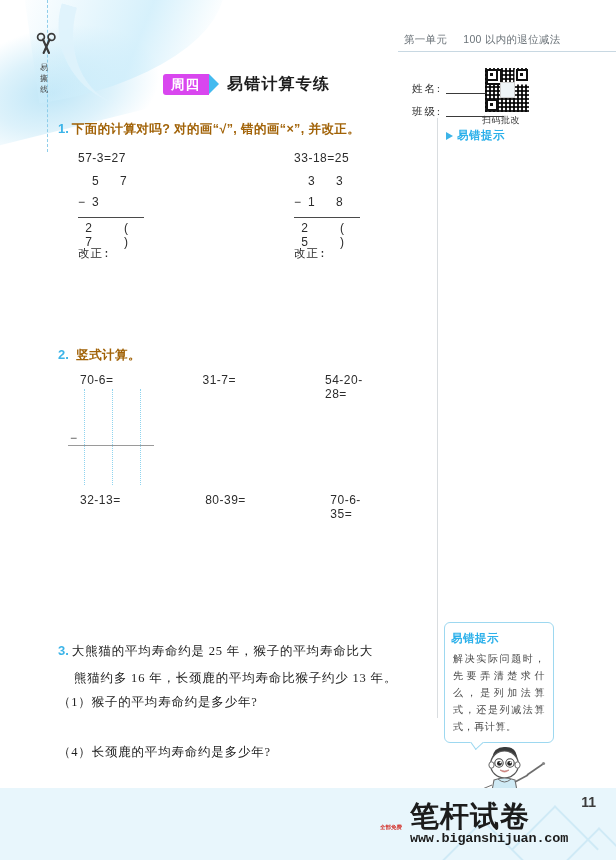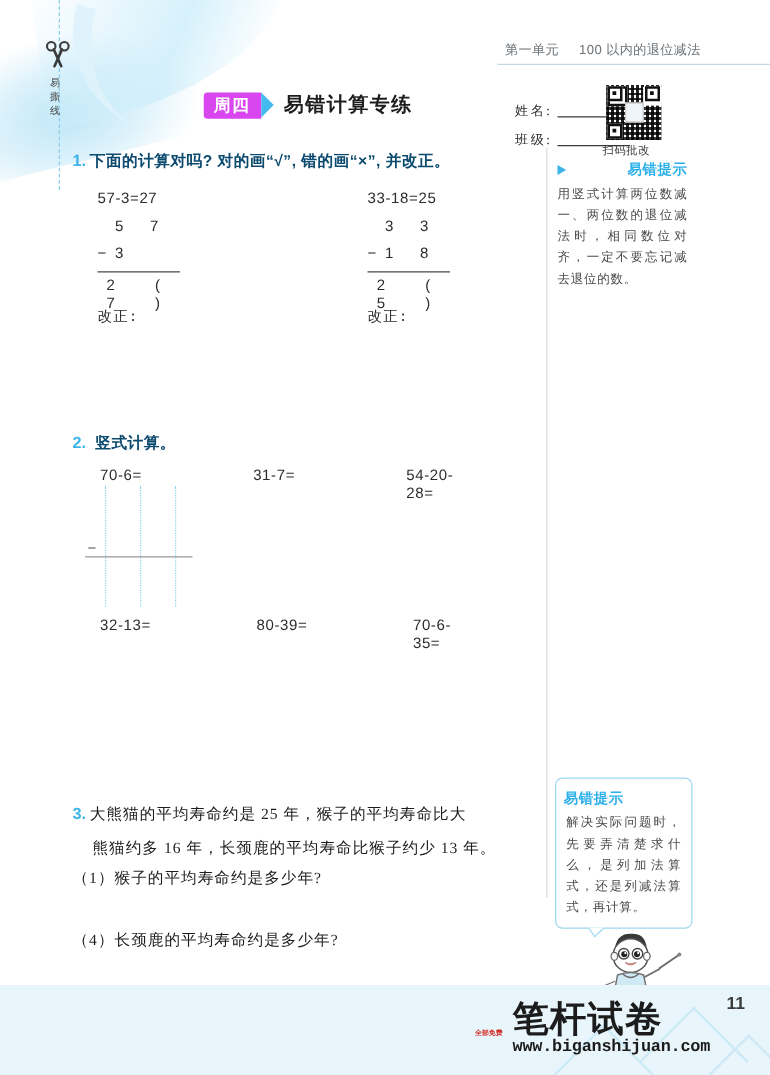--- a/index.html
+++ b/index.html
@@ -158,21 +158,20 @@
     position: absolute; left: 437px; top: 118px;
     width: 1px; height: 600px;
     background: #d9dde0;
   }
 
   
   .tip { position: absolute; width: 104px; }
   .tip-head {
     display: flex; align-items: center; gap: 4px;
     margin-bottom: 4px;
-    justify-content: space-between;
   }
   .tri {
     width: 0; height: 0;
     border-top: 4.5px solid transparent;
     border-bottom: 4.5px solid transparent;
     border-left: 7px solid #3cb4e8;
   }
   .tip-title {
     font-size: 11.5px; font-weight: bold; color: #2bb0ea;
     letter-spacing: .5px;
@@ -207,21 +206,21 @@
     border-bottom: 1px solid #9dd8f0;
     transform: rotate(55deg) skew(8deg);
   }
 
   
   .qnum {
     font-size: 13px; font-weight: bold; color: #3cb4e8;
     margin-right: 3px;
   }
   .qtext {
-    font-size: 12.5px; color: #0c4a6e; font-weight: 600;
+    font-size: 12.5px; color: #a16207; font-weight: 600;
     letter-spacing: .4px;
   }
   .ex { position: absolute; }
 
   
   #ex1 { left: 58px; top: 121px; }
   #ex1 .head { display: flex; align-items: baseline; }
   .vcalc-row {
     position: absolute; top: 30px; left: 20px;
     display: flex; gap: 150px;
@@ -378,21 +377,20 @@
   </div>
   <div class="qr-cap">扫码批改</div>
 
   <div class="divider"></div>
 
   <div class="tip" id="tip1">
     <div class="tip-head">
       <span class="tri"></span>
       <span class="tip-title">易错提示</span>
     </div>
-    <div class="tip-body">用竖式计算两位数减一、两位数的退位减法时，相同数位对齐，一定不要忘记减去退位的数。</div>
   </div>
 
   <div class="ex" id="ex1">
     <div class="head">
       <span class="qnum">1.</span>
       <span class="qtext">下面的计算对吗? 对的画“√”, 错的画“×”, 并改正。</span>
     </div>
 
     <div class="vcalc-row">
 

